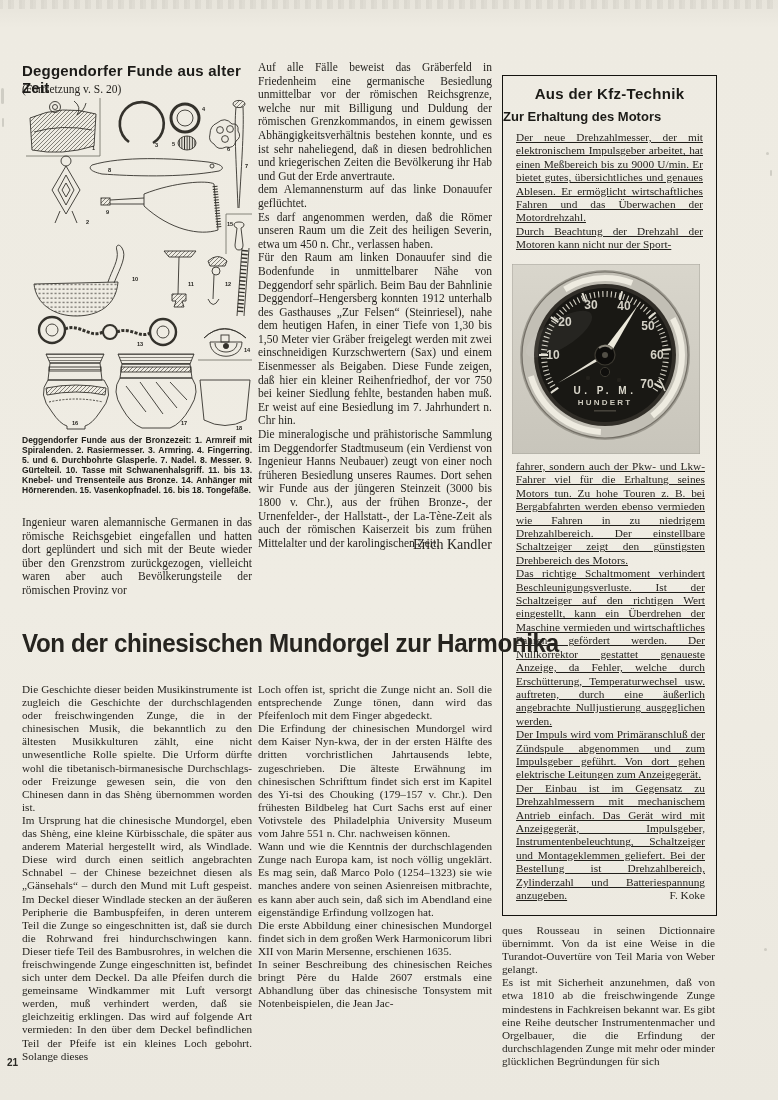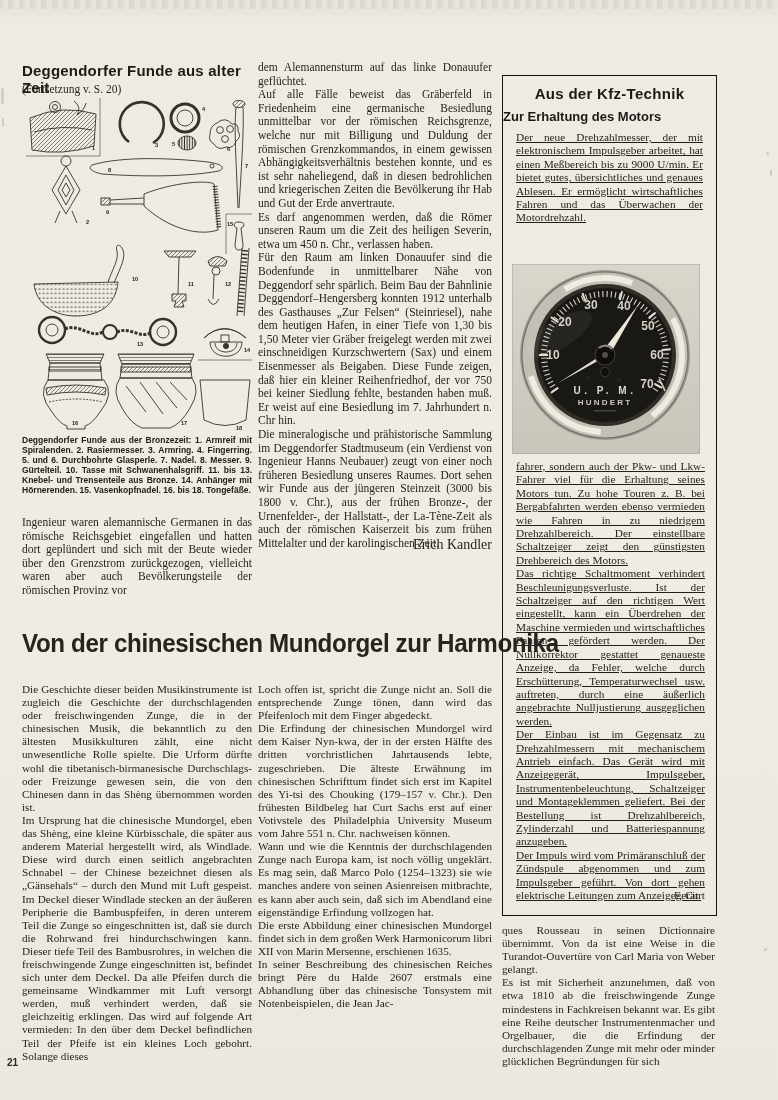--- a/index.html
+++ b/index.html
@@ -164,33 +164,34 @@
     </svg>
   </div>
 
   <div class="abs sans caption" style="left:22px;top:436px;width:230px;">Deggendorfer Funde aus der Bronzezeit: 1. Armreif mit Spiralenden. 2. Rasiermesser. 3. Armring. 4. Fingerring. 5. und 6. Durchbohrte Glasperle. 7. Nadel. 8. Messer. 9. Gürtelteil. 10. Tasse mit Schwanenhalsgriff. 11. bis 13. Knebel- und Trensenteile aus Bronze. 14. Anhänger mit Hörnerenden. 15. Vasenkopfnadel. 16. bis 18. Tongefäße.</div>
 
   <div class="abs bodycol" style="left:22px;top:516px;width:230px;">
     <p>Ingenieur waren alemannische Germanen in das römische Reichsgebiet eingefallen und hatten dort geplündert und sich mit der Beute wieder über den Grenzstrom zurückgezogen, vielleicht waren aber auch Bevölkerungsteile der römischen Provinz vor</p>
   </div>
 
   <div class="abs bodycol" style="left:258px;top:61px;width:234px;">
+    <p>Auf alle Fälle beweist das Gräberfeld in Friedenheim eine germanische Besiedlung unmittelbar vor der römischen Reichsgrenze, welche nur mit Billigung und Duldung der römischen Grenzkommandos, in einem gewissen Abhängigkeitsverhältnis bestehen konnte, und es ist sehr naheliegend, daß in diesen bedrohlichen und kriegerischen Zeiten die Bevölkerung ihr Hab und Gut der Erde anvertraute.</p>
     <p>dem Alemannensturm auf das linke Donauufer geflüchtet.</p>
-    <p>Auf alle Fälle beweist das Gräberfeld in Friedenheim eine germanische Besiedlung unmittelbar vor der römischen Reichsgrenze, welche nur mit Billigung und Duldung der römischen Grenzkommandos, in einem gewissen Abhängigkeitsverhältnis bestehen konnte, und es ist sehr naheliegend, daß in diesen bedrohlichen und kriegerischen Zeiten die Bevölkerung ihr Hab und Gut der Erde anvertraute.</p>
     <p>Es darf angenommen werden, daß die Römer unseren Raum um die Zeit des heiligen Severin, etwa um 450 n. Chr., verlassen haben.</p>
     <p>Für den Raum am linken Donauufer sind die Bodenfunde in unmittelbarer Nähe von Deggendorf sehr spärlich. Beim Bau der Bahnlinie Deggendorf–Hengersberg konnten 1912 unterhalb des Gasthauses „Zur Felsen“ (Steinriesel), nahe dem heutigen Hafen, in einer Tiefe von 1,30 bis 1,50 Meter vier Gräber freigelegt werden mit zwei einschneidigen Kurzschwertern (Sax) und einem Eisenmesser als Beigaben. Diese Funde zeigen, daß hier ein kleiner Reihenfriedhof, der vor 750 bei keiner Siedlung fehlte, bestanden haben muß. Er weist auf eine Besiedlung im 7. Jahrhundert n. Chr hin.</p>
     <p>Die mineralogische und prähistorische Sammlung im Deggendorfer Stadtmuseum (ein Verdienst von Ingenieur Hanns Neubauer) zeugt von einer noch früheren Besiedlung unseres Raumes. Dort sehen wir Funde aus der jüngeren Steinzeit (3000 bis 1800 v. Chr.), aus der frühen Bronze-, der Urnenfelder-, der Hallstatt-, der La-Tène-Zeit als auch der römischen Kaiserzeit bis zum frühen Mittelalter und der karolingischen Zeit.</p>
     <div class="author-line">Erich Kandler</div>
   </div>
 
   <div class="abs kfzbox kfz" style="left:502px;top:75px;width:215px;height:841px;">
     <div class="sans kfz-title" style="margin-top:9px;">Aus der Kfz-Technik</div>
     <div class="sans kfz-sub">Zur Erhaltung des Motors</div>
     <div style="margin:7px 13px 0 13px;">
       <p>Der neue Drehzahlmesser, der mit elektronischem Impulsgeber arbeitet, hat einen Meßbereich bis zu 9000 U/min. Er bietet gutes, übersichtliches und genaues Ablesen. Er ermöglicht wirtschaftliches Fahren und das Überwachen der Motordrehzahl.</p>
+      <p>Durch Beachtung der Drehzahl der Motoren kann nicht nur der Sport-</p>
     </div>
 
     <div class="abs" style="left:9px;top:188px;width:188px;height:190px;">
       <svg width="188" height="190" viewBox="0 0 188 190">
         <defs>
           <linearGradient id="ph" x1="0" y1="0" x2="0" y2="1">
             <stop offset="0" stop-color="#d9d6cc"></stop>
               <stop offset="1" stop-color="#c8c5bb"></stop>
           </linearGradient>
         </defs>
@@ -225,41 +226,41 @@
           <text x="0" y="50" font-family="Liberation Sans, DejaVu Sans, sans-serif" font-size="8" font-weight="bold" letter-spacing="2.2" fill="#ccc9bd" text-anchor="middle">HUNDERT</text>
           <rect x="-11" y="55" width="22" height="1.6" fill="#45423a"></rect>
           <ellipse cx="-28" cy="-42" rx="38" ry="14" fill="#ffffff" opacity="0.06" transform="rotate(-32)"></ellipse>
         </g>
       </svg>
     </div>
 
     <div class="abs" style="left:13px;top:384px;width:189px;">
       <p>fahrer, sondern auch der Pkw- und Lkw-Fahrer viel für die Erhaltung seines Motors tun. Zu hohe Touren z. B. bei Bergabfahrten werden ebenso vermieden wie Fahren in zu niedrigem Drehzahlbereich. Der einstellbare Schaltzeiger zeigt den günstigsten Drehbereich des Motors.</p>
       <p>Das richtige Schaltmoment verhindert Beschleunigungsverluste. Ist der Schaltzeiger auf den richtigen Wert eingestellt, kann ein Überdrehen der Maschine vermieden und wirtschaftliches Fahren gefördert werden. Der Nullkorrektor gestattet genaueste Anzeige, da Fehler, welche durch Erschütterung, Temperaturwechsel usw. auftreten, durch eine äußerlich angebrachte Nulljustierung ausgeglichen werden.</p>
+      <p>Der Impuls wird vom Primäranschluß der Zündspule abgenommen und zum Impulsgeber geführt. Von dort gehen elektrische Leitungen zum Anzeigegerät.</p>
       <p>Der Einbau ist im Gegensatz zu Drehzahlmessern mit mechanischem Antrieb einfach. Das Gerät wird mit Anzeigegerät, Impulsgeber, Instrumentenbeleuchtung, Schaltzeiger und Montageklemmen geliefert. Bei der Bestellung ist Drehzahlbereich, Zylinderzahl und Batteriespannung anzugeben.</p>
-      <p>Der Impuls wird vom Primäranschluß der Zündspule abgenommen und zum Impulsgeber geführt. Von dort gehen elektrische Leitungen zum Anzeigegerät.</p>
-      <div class="author-line">F. Curt</div>
+      <div class="author-line">F. Koke</div>
     </div>
   </div>
 
   <div class="abs sans headline" style="left:22px;top:628px;width:510px;">Von der chinesischen Mundorgel zur Harmonika</div>
 
   <div class="abs tight" style="left:22px;top:683px;width:230px;">
     <p>Die Geschichte dieser beiden Musikinstrumente ist zugleich die Geschichte der durchschlagenden oder freischwingenden Zunge, die in der chinesischen Musik, die bekanntlich zu den ältesten Musikkulturen zählt, eine nicht unwesentliche Rolle spielte. Die Urform dürfte wohl die tibetanisch-birmanesische Durchschlags- oder Freizunge gewesen sein, die von den Chinesen dann in das Shèng übernommen worden ist.</p>
     <p>Im Ursprung hat die chinesische Mundorgel, eben das Shèng, eine kleine Kürbisschale, die später aus anderem Material hergestellt wird, als Windlade. Diese wird durch einen seitlich angebrachten Schnabel – der Chinese bezeichnet diesen als „Gänsehals“ – durch den Mund mit Luft gespeist. Im Deckel dieser Windlade stecken an der äußeren Peripherie die Bambuspfeifen, in deren unterem Teil die Zunge so eingeschnitten ist, daß sie durch die Rohrwand frei hindurchschwingen kann. Dieser tiefe Teil des Bambusrohres, in welchen die freischwingende Zunge eingeschnitten ist, befindet sich unter dem Deckel. Da alle Pfeifen durch die gemeinsame Windkammer mit Luft versorgt werden, muß verhindert werden, daß sie gleichzeitig erklingen. Das wird auf folgende Art vermieden: In den über dem Deckel befindlichen Teil der Pfeife ist ein kleines Loch gebohrt. Solange dieses</p>
   </div>
 
   <div class="abs tight" style="left:258px;top:683px;width:234px;">
     <p>Loch offen ist, spricht die Zunge nicht an. Soll die entsprechende Zunge tönen, dann wird das Pfeifenloch mit dem Finger abgedeckt.</p>
     <p>Die Erfindung der chinesischen Mundorgel wird dem Kaiser Nyn-kwa, der in der ersten Hälfte des dritten vorchristlichen Jahrtausends lebte, zugeschrieben. Die älteste Erwähnung im chinesischen Schrifttum findet sich erst im Kapitel des Yi-tsi des Chouking (179–157 v. Chr.). Den frühesten Bildbeleg hat Curt Sachs erst auf einer Votivstele des Philadelphia University Museum vom Jahre 551 n. Chr. nachweisen können.</p>
     <p>Wann und wie die Kenntnis der durchschlagenden Zunge nach Europa kam, ist noch völlig ungeklärt. Es mag sein, daß Marco Polo (1254–1323) sie wie manches andere von seinen Asienreisen mitbrachte, es kann aber auch sein, daß sich im Abendland eine eigenständige Erfindung vollzogen hat.</p>
     <p>Die erste Abbildung einer chinesischen Mundorgel findet sich in dem großen Werk Harmonicorum libri XII von Marin Mersenne, erschienen 1635.</p>
     <p>In seiner Beschreibung des chinesischen Reiches bringt Père du Halde 2607 erstmals eine Abhandlung über das chinesische Tonsystem mit Notenbeispielen, die Jean Jac-</p>
   </div>
 
   <div class="abs tight" style="left:502px;top:924px;width:213px;">
-    <p>ques Rousseau in seinen Dictionnaire übernimmt. Von da ist eine Weise in die Turandot-Ouvertüre von Carl Maria von Weber gelangt.</p>
+    <p>ques Rousseau in seinen Dictionnaire übernimmt. Von da ist eine Weise in die Turandot-Ouvertüre von Teil Maria von Weber gelangt.</p>
     <p>Es ist mit Sicherheit anzunehmen, daß von etwa 1810 ab die freischwingende Zunge mindestens in Fachkreisen bekannt war. Es gibt eine Reihe deutscher Instrumentenmacher und Orgelbauer, die die Erfindung der durchschlagenden Zunge mit mehr oder minder glücklichen Begründungen für sich</p>
   </div>
 
   <div class="abs sans pgnum" style="left:7px;top:1057px;">21</div>
 
 </div>
 
 </body></html>

